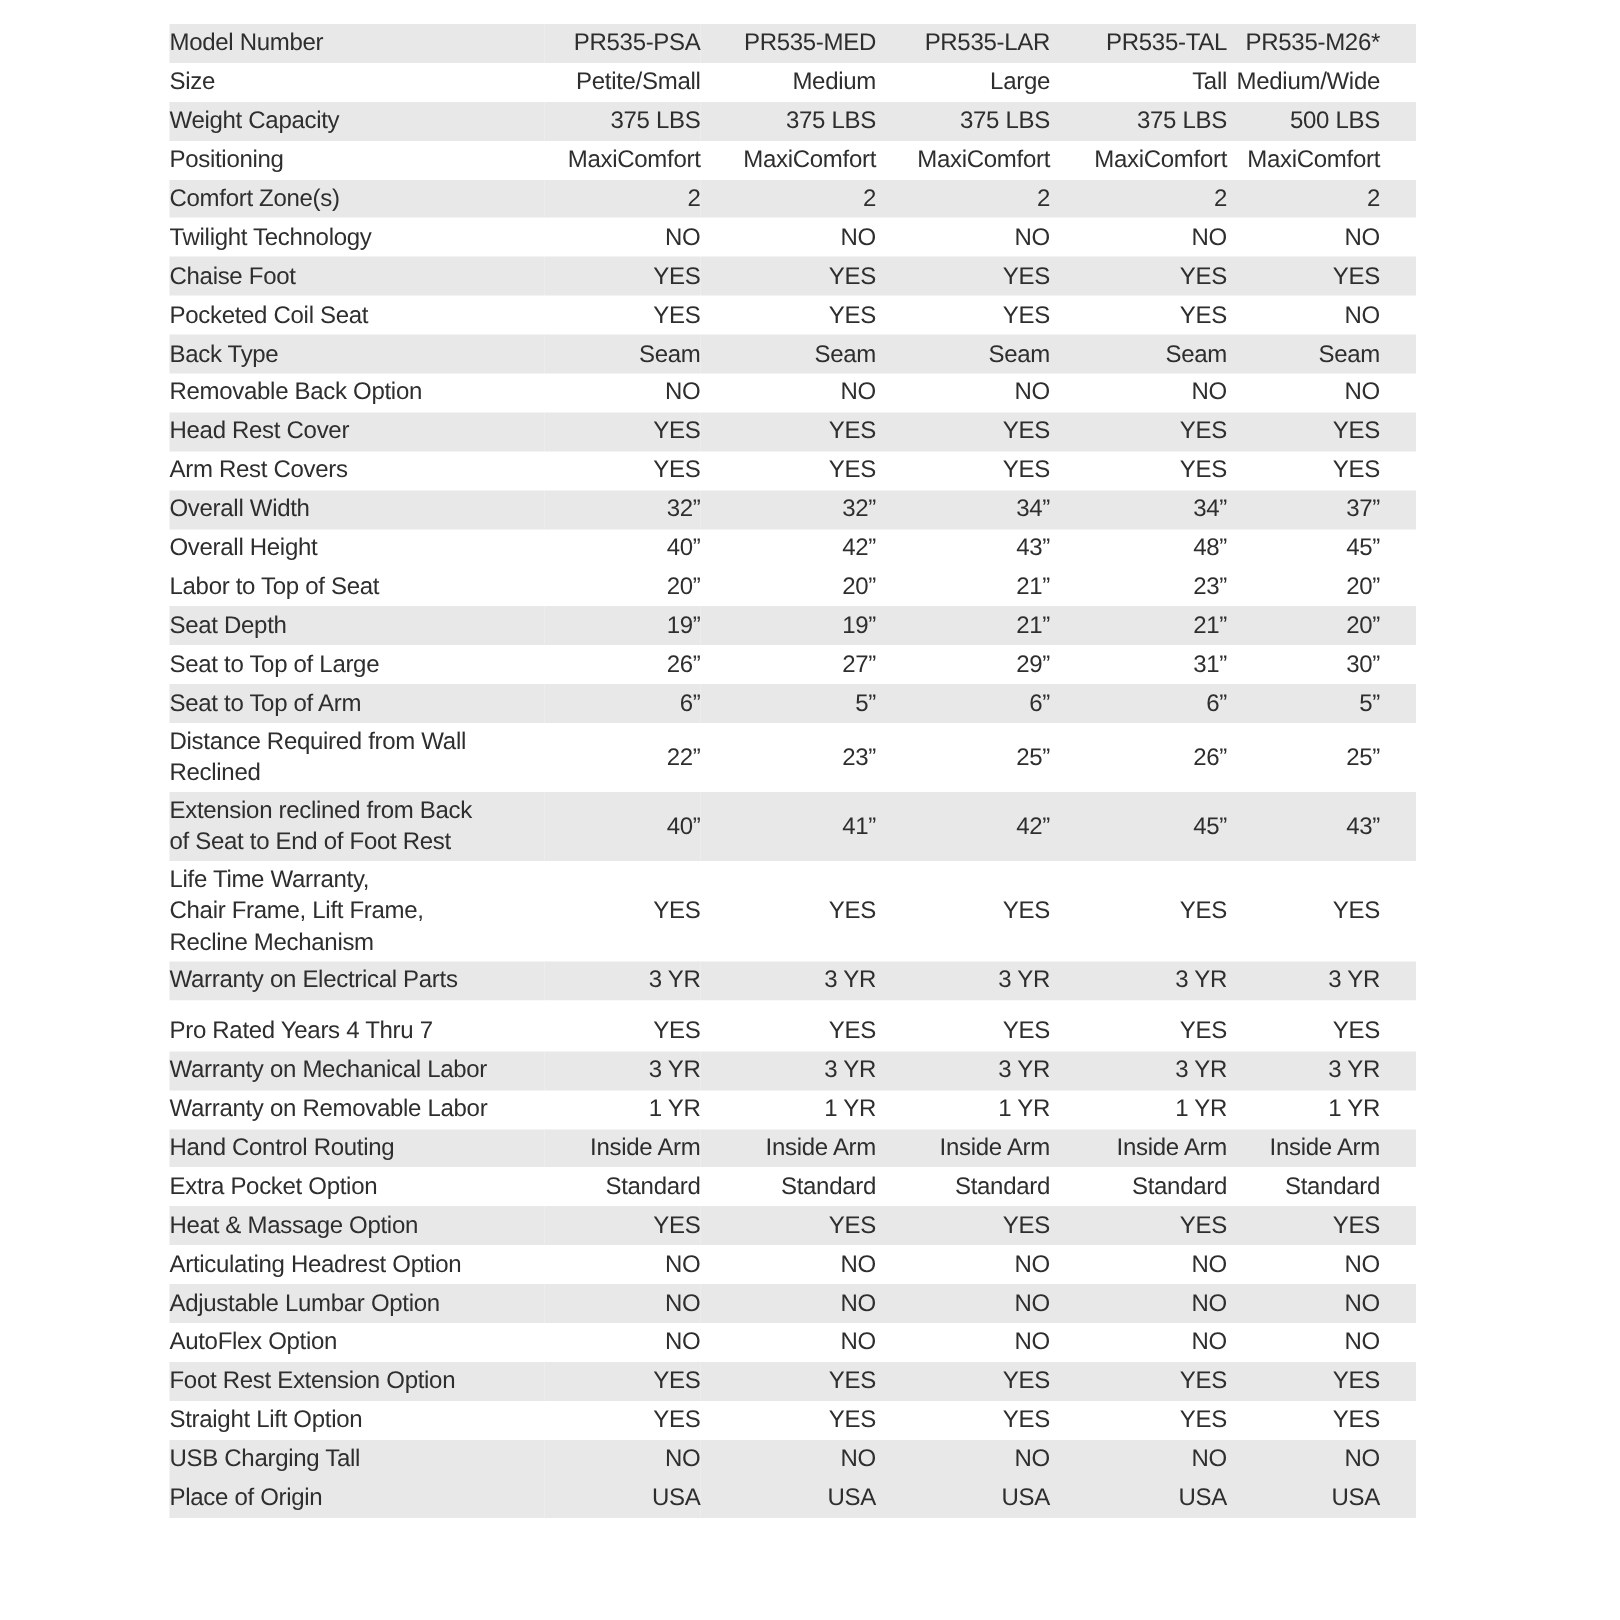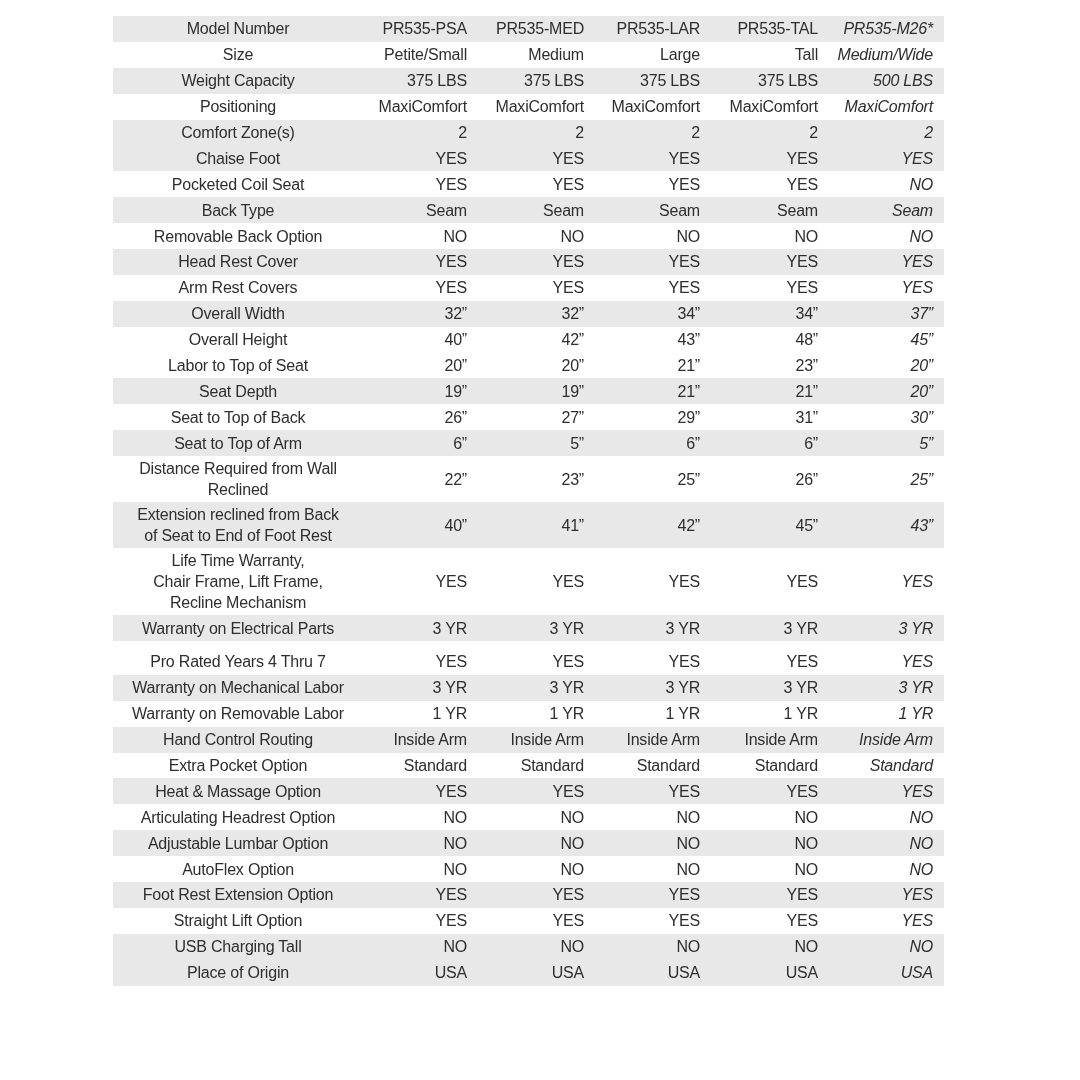--- a/index.html
+++ b/index.html
@@ -25,29 +25,28 @@
     color: #2e2e2e;
     height: 25.9px;
     padding: 0;
     vertical-align: middle;
     line-height: 21px;
     letter-spacing: -0.2px;
   }
   td.label {
     padding-left: 8px;
     white-space: pre-line;
-    text-align: center;
+    text-align: left;
     margin-left: 12px;
   }
   td.val {
     text-align: right;
   }
   td.val.last {
-    padding-right: 11px;
-    font-style: italic;
+    padding-right: 24px;
   }
   tr.stripe {
     background: #e8e8e8;
   }
   tr.spacer-row td {
     height: 8px;
     background: #ffffff;
   }
   tr.multi td {
     padding-top: 2px;
@@ -101,20 +100,28 @@
           <td class="val last">MaxiComfort</td>
         </tr>
         <tr class="stripe">
           <td class="label">Comfort Zone(s)</td>
           <td class="val">2</td>
           <td class="val">2</td>
           <td class="val">2</td>
           <td class="val">2</td>
           <td class="val last">2</td>
         </tr>
+        <tr class="">
+          <td class="label">Twilight Technology</td>
+          <td class="val">NO</td>
+          <td class="val">NO</td>
+          <td class="val">NO</td>
+          <td class="val">NO</td>
+          <td class="val last">NO</td>
+        </tr>
         <tr class="stripe">
           <td class="label">Chaise Foot</td>
           <td class="val">YES</td>
           <td class="val">YES</td>
           <td class="val">YES</td>
           <td class="val">YES</td>
           <td class="val last">YES</td>
         </tr>
         <tr class="">
           <td class="label">Pocketed Coil Seat</td>
@@ -182,21 +189,21 @@
         </tr>
         <tr class="stripe">
           <td class="label">Seat Depth</td>
           <td class="val">19”</td>
           <td class="val">19”</td>
           <td class="val">21”</td>
           <td class="val">21”</td>
           <td class="val last">20”</td>
         </tr>
         <tr class="">
-          <td class="label">Seat to Top of Back</td>
+          <td class="label">Seat to Top of Large</td>
           <td class="val">26”</td>
           <td class="val">27”</td>
           <td class="val">29”</td>
           <td class="val">31”</td>
           <td class="val last">30”</td>
         </tr>
         <tr class="stripe">
           <td class="label">Seat to Top of Arm</td>
           <td class="val">6”</td>
           <td class="val">5”</td>

